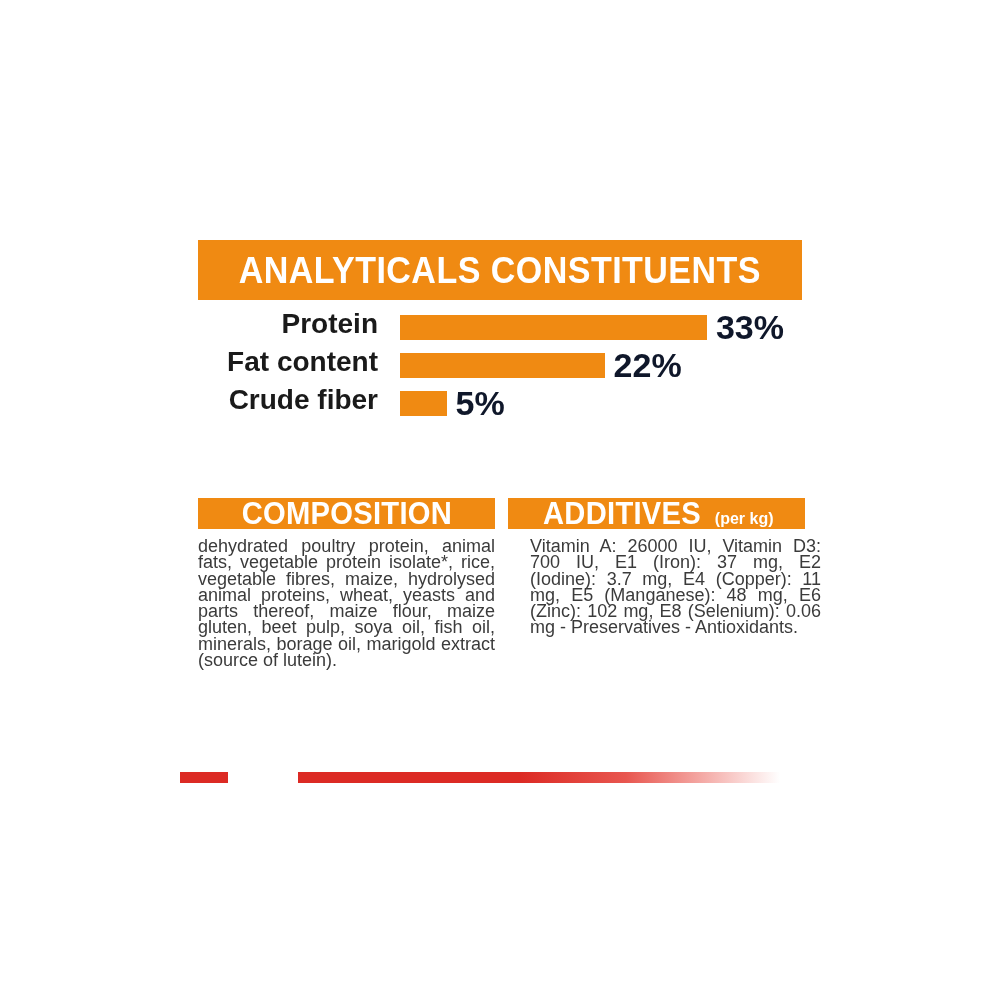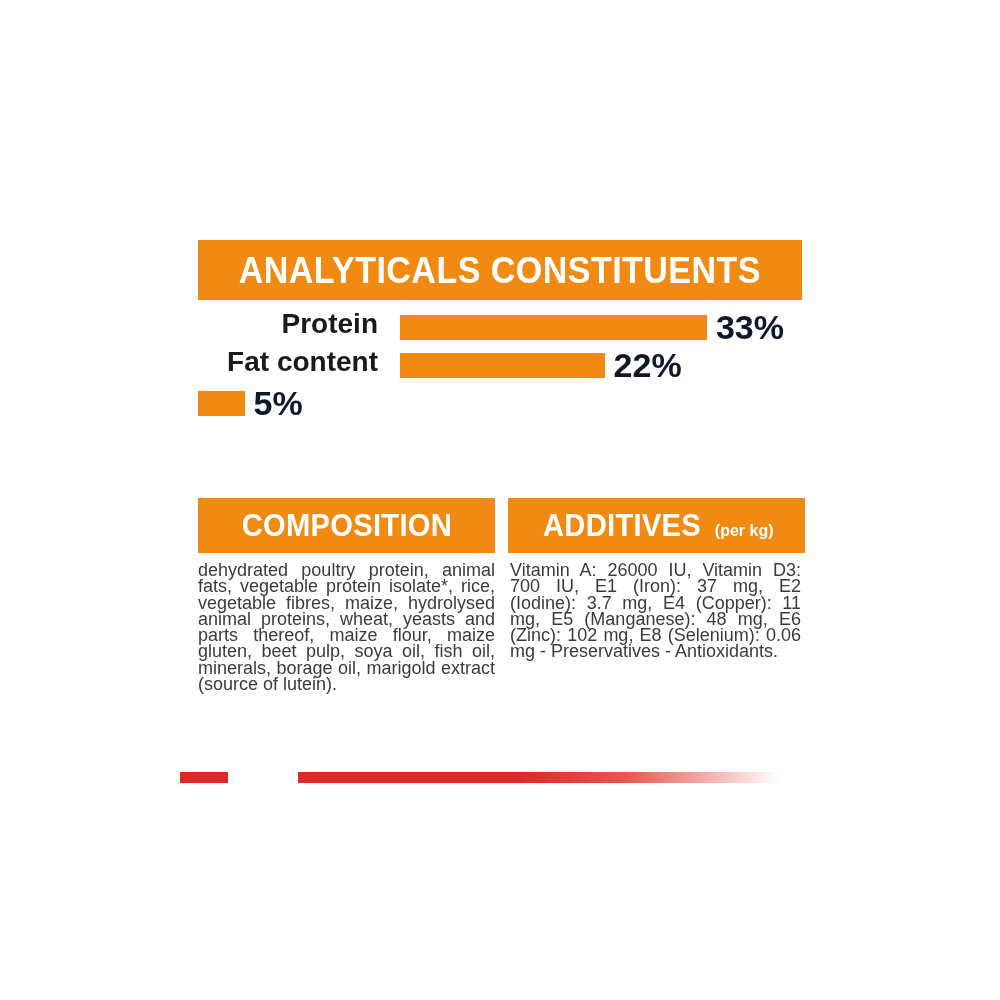--- a/index.html
+++ b/index.html
@@ -86,21 +86,21 @@
 
   
   .panel {
     position: absolute;
     top: 498px;
   }
   .panel-composition { left: 198px; width: 297px; }
   .panel-additives   { left: 508px; width: 297px; }
 
   .panel-banner {
-    height: 55px;
+    height: 31px;
     background: #F08A12;
     display: flex;
     align-items: center;
     justify-content: center;
   }
   .panel-banner-title {
     color: #ffffff;
     font-size: 31px;
     font-weight: 700;
     letter-spacing: 0.3px;
@@ -125,21 +125,21 @@
 
   .panel-body {
     margin-top: 9px;
     font-size: 18px;
     line-height: 16.3px;
     color: #3b3b3b;
     text-align: justify;
     text-justify: inter-word;
   }
   .panel-body-additives {
-    margin-left: 2px;
+    margin-left: 22px;
     width: 291px;
   }
 
   
   .rule-wrap {
     position: absolute;
     left: 0;
     top: 745px;
     width: 1000px;
     height: 60px;
@@ -182,20 +182,21 @@
 
     <div class="bar-row">
       <div class="bar-label">Fat content</div>
       <div class="bar-track">
         <div class="bar-fill" style="width: 204.6px;"></div>
         <div class="bar-value">22%</div>
       </div>
     </div>
 
     <div class="bar-row">
+      <div class="bar-label">Crude fiber</div>
       <div class="bar-track">
         <div class="bar-fill" style="width: 46.5px;"></div>
         <div class="bar-value">5%</div>
       </div>
     </div>
 
   </div>
 
   <div class="panel panel-composition">
     <div class="panel-banner">

